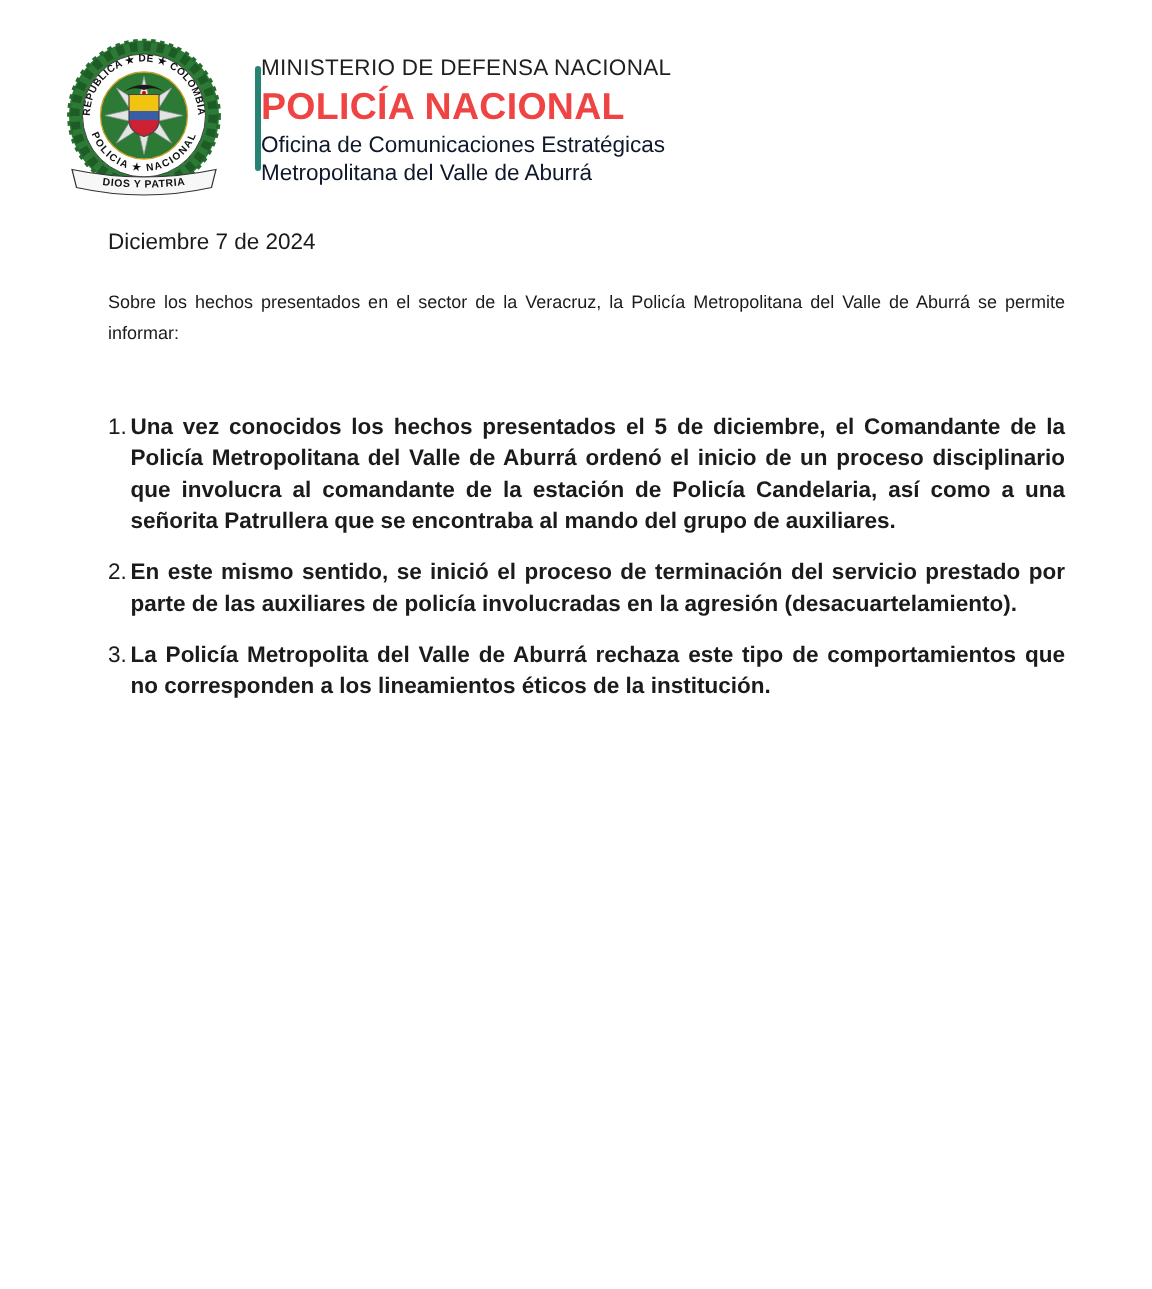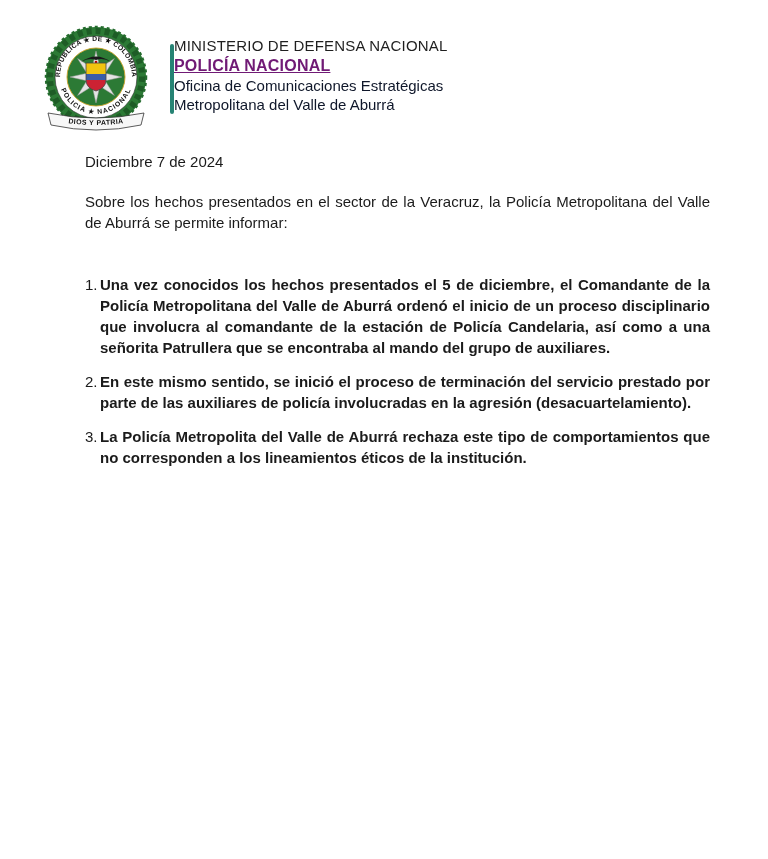--- a/index.html
+++ b/index.html
@@ -41,53 +41,52 @@
     padding-top: 13px;
     line-height: 1.2;
   }
   .ministry-line {
     font-size: 15px;
     letter-spacing: 0.2px;
     color: #1f1f1f;
     margin: 0 0 1px 0;
   }
   .institution-name {
-    font-size: 16px;
+    font-size: 25px;
     font-weight: 700;
     letter-spacing: 0.2px;
-    color: #701a75;
+    color: #ef4444;
     margin: 0 0 2px 0;
-    text-decoration: underline;
   }
   .office-line, .region-line {
     font-size: 15px;
     color: #0f172a;
     margin: 0;
     line-height: 1.25;
   }
   
   .doc-body {
     position: absolute;
-    left: 85px;
+    left: 72px;
     right: 58px;
     top: 153px;
   }
   .doc-date {
     font-size: 15px;
     margin: 0 0 21px 0;
   }
   .doc-title {
     font-size: 17px;
     font-weight: 700;
     text-align: center;
     letter-spacing: 0.2px;
     margin: 0 0 31px 0;
   }
   .intro-paragraph {
-    font-size: 15px;
+    font-size: 12px;
     line-height: 21px;
     text-align: justify;
     margin: 0 0 41px 0;
   }
   .numbered-list {
     margin: 0;
     padding: 0;
   }
   .list-item {
     display: flex;

